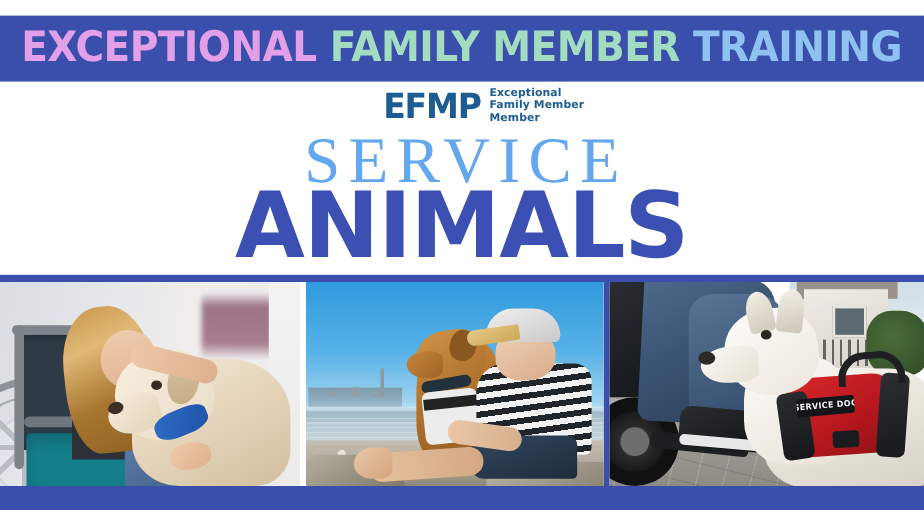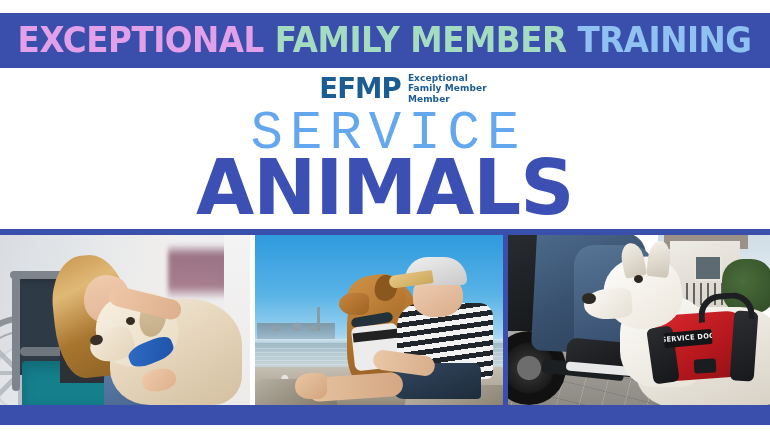--- a/index.html
+++ b/index.html
@@ -78,21 +78,21 @@
 
   
   .service-line {
     position: absolute;
     left: 0;
     top: 107px;
     width: 770px;
     text-align: center;
   }
   .service-text {
-    font-family: Liberation Mono, monospace;
+    font-family: Liberation Serif, serif;
     font-weight: 300;
     font-size: 54px;
     line-height: 1;
     color: #63a7ef;
     letter-spacing: 7px;
     padding-left: 7px;
     display: inline-block;
   }
 
   

